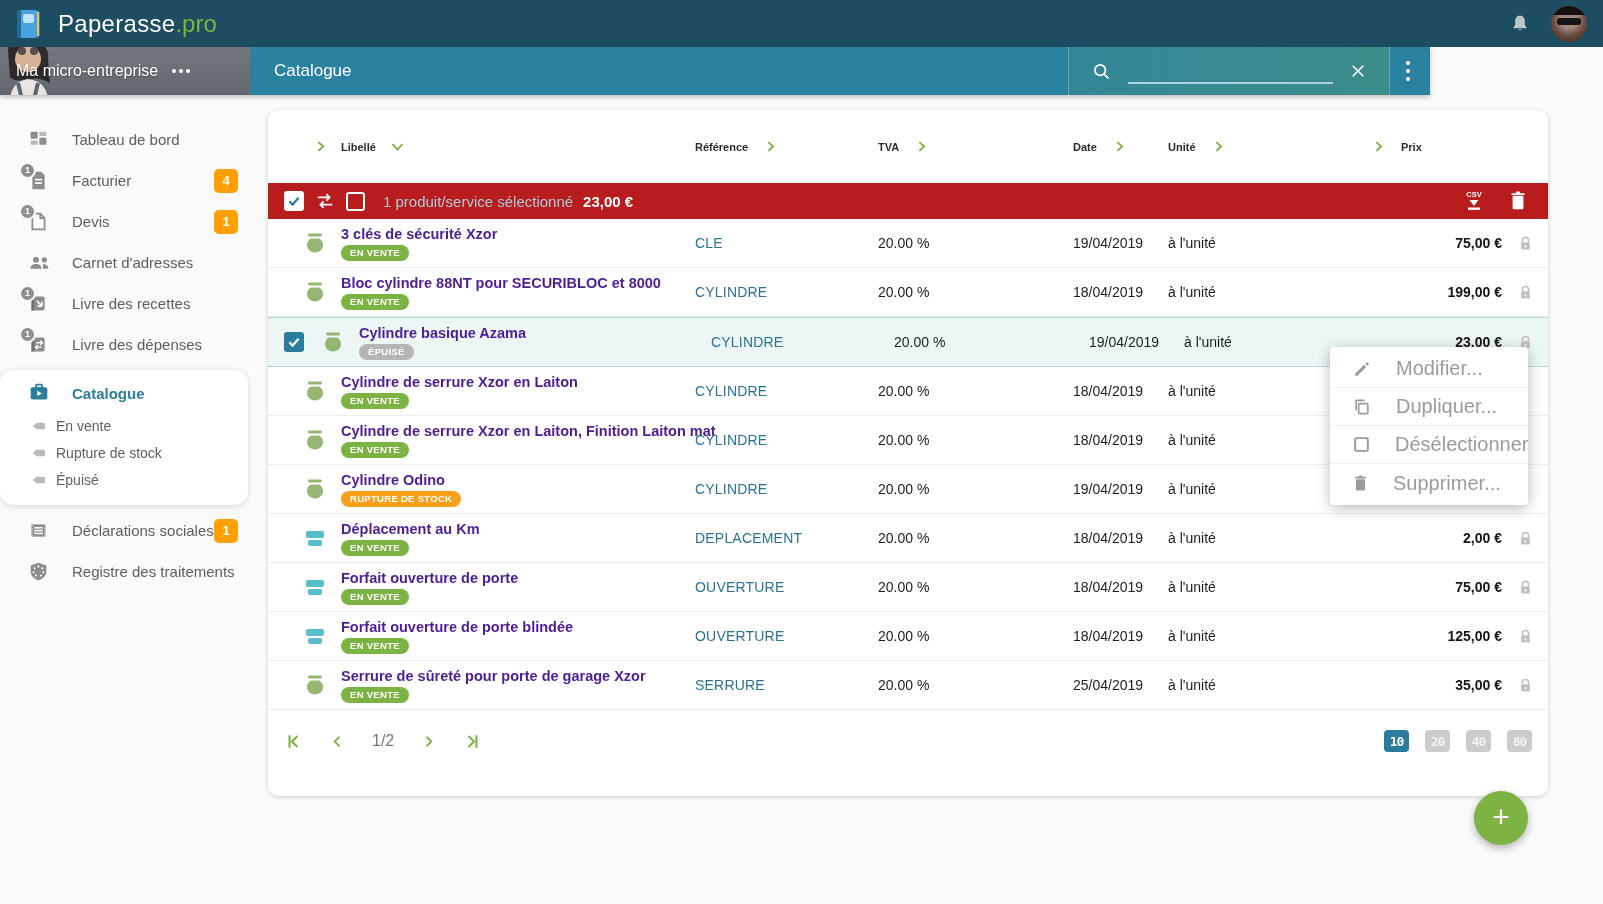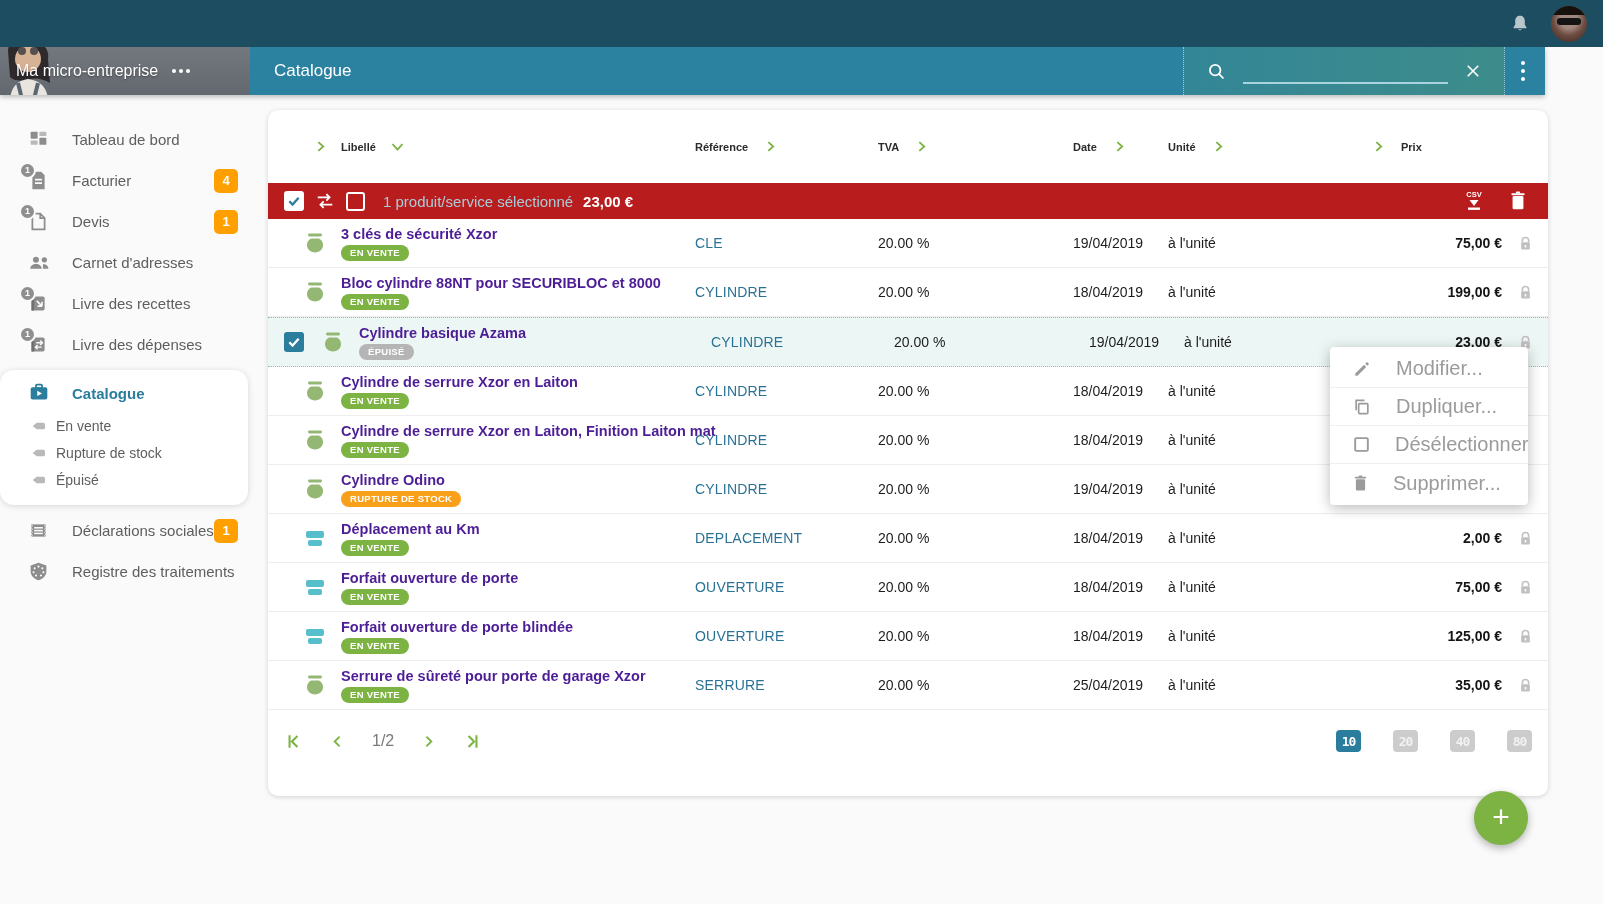--- a/index.html
+++ b/index.html
@@ -12,21 +12,21 @@
   .brand { display:flex; align-items:center; gap:12px; padding-left:12px; }
   .brand-name { font-size:24px; color:#ffffff; letter-spacing:.3px; }
   .brand-tld  { font-size:24px; color:#7cb342; }
   .top-actions { margin-left:auto; display:flex; align-items:center; gap:20px; padding-right:16px; }
   .avatar { width:36px; height:36px; border-radius:50%; overflow:hidden; position:relative;
     background:radial-gradient(circle at 50% 38%, #a1887f 0 30%, #6d4c41 55%, #35261f 100%); }
   .avatar::before { content:""; position:absolute; left:6px; top:12px; width:24px; height:7px;
     background:#141414; border-radius:3px; }
   .avatar::after { content:""; position:absolute; left:0; top:0; width:36px; height:9px; background:#17110d; }
 
-  .subbar { position:absolute; left:0; top:47px; width:1545px; height:48px;
+  .subbar { position:absolute; left:0; top:47px; width:1430px; height:48px;
     background:#2b81a0; z-index:29; box-shadow:0 2px 5px rgba(0,0,0,.25); display:flex; }
   .orgblock { width:250px; height:48px; position:relative; flex:none; cursor:pointer;
     background:linear-gradient(#73787e,#63686e); display:flex; align-items:center; overflow:hidden; }
   .org-photo { position:absolute; left:0; top:-4px; }
   .org-name { position:relative; color:#fff; font-size:16px; margin-left:16px; text-shadow:0 1px 2px rgba(0,0,0,.4); }
   .org-more { position:relative; margin-left:14px; display:flex; gap:3px; }
   .org-more i { width:4px; height:4px; border-radius:50%; background:#fff; }
   .pagebar { flex:1; display:flex; align-items:center; }
   .page-title { color:#fff; font-size:17px; font-weight:400; margin-left:24px; }
   .searchzone { margin-left:auto; height:48px; display:flex; align-items:center; gap:16px;
@@ -98,21 +98,21 @@
   .cell-price { font-size:14px; font-weight:bold; color:#141414; text-align:right; white-space:nowrap; }
   .cell-lock { display:flex; justify-content:flex-end; }
   .row.sel { background:#ecf7f5; border-top:1px dotted #7fc0cb; border-bottom:1px dotted #7fc0cb; height:50px; }
   .row.sel .pic { margin-left:16px; }
   .row.sel .cell-ref, .row.sel .cell-tva, .row.sel .cell-date, .row.sel .cell-unit { transform:translateX(16px); }
 
   .pager { height:58px; display:flex; align-items:center; padding:0 16px; margin-top:2px; }
   .pg-left { display:flex; align-items:center; gap:26px; }
   .pg-ic { cursor:pointer; display:inline-flex; }
   .pg-num { font-size:16px; color:#7a7a7a; }
-  .pg-sizes { margin-left:auto; display:flex; gap:32px; }
+  .pg-sizes { margin-left:auto; display:flex; gap:16px; }
   .chip { width:25px; height:22px; border-radius:4px; background:#cccccc; color:#f2f2f2;
     font-family:"DejaVu Sans Mono", monospace; font-weight:bold; font-size:13px;
     display:flex; align-items:center; justify-content:center; cursor:pointer; letter-spacing:-1px; }
   .chip.active { background:#2a7d9c; color:#fff; }
 
   
   .ctxmenu { position:absolute; left:1330px; top:347px; width:198px; background:#fff;
     border-radius:4px; box-shadow:0 3px 14px rgba(0,0,0,.28); z-index:40; padding:3px 0; }
   .menu-item { height:38px; display:flex; align-items:center; gap:24px; padding-left:22px;
     cursor:pointer; border-bottom:1px solid #efefef; }
@@ -124,20 +124,32 @@
     background:#7cb342; box-shadow:0 3px 8px rgba(0,0,0,.3); display:flex; align-items:center;
     justify-content:center; cursor:pointer; z-index:35; }
   .fab span { color:#fff; font-size:30px; font-weight:300; line-height:1; margin-top:-3px; }
 
   .ic svg, .chev svg { display:block; }
 </style>
 </head>
 <body>
 
 <header class="topbar">
+  <div class="brand">
+    <span class="ic">
+      <svg width="34" height="34" viewBox="0 0 34 34">
+        <rect x="5" y="3" width="23" height="28" rx="4" fill="#2f7fb5"></rect>
+        <rect x="24" y="5" width="3" height="24" fill="#f3c14b"></rect>
+        <rect x="8" y="3" width="17" height="28" rx="3" fill="#4aa3df"></rect>
+        <rect x="11" y="7" width="11" height="9" rx="2" fill="#bfe3f7"></rect>
+        <rect x="5" y="3" width="4" height="28" rx="2" fill="#246a99"></rect>
+      </svg>
+    </span>
+    <span><span class="brand-name">Paperasse</span><span class="brand-tld">.pro</span></span>
+  </div>
   <div class="top-actions">
     <span class="ic">
       <svg width="22" height="22" viewBox="0 0 24 24" fill="#b9c7cc">
         <path d="M12 3c-3.1 0-5.2 2.3-5.2 5.4v4.4L5 15.5v1h14v-1l-1.8-2.7V8.4C17.2 5.3 15.1 3 12 3z"></path>
         <path d="M10.2 17.6a1.9 1.9 0 0 0 3.6 0z"></path>
       </svg>
     </span>
     <div class="avatar"></div>
   </div>
 </header>

